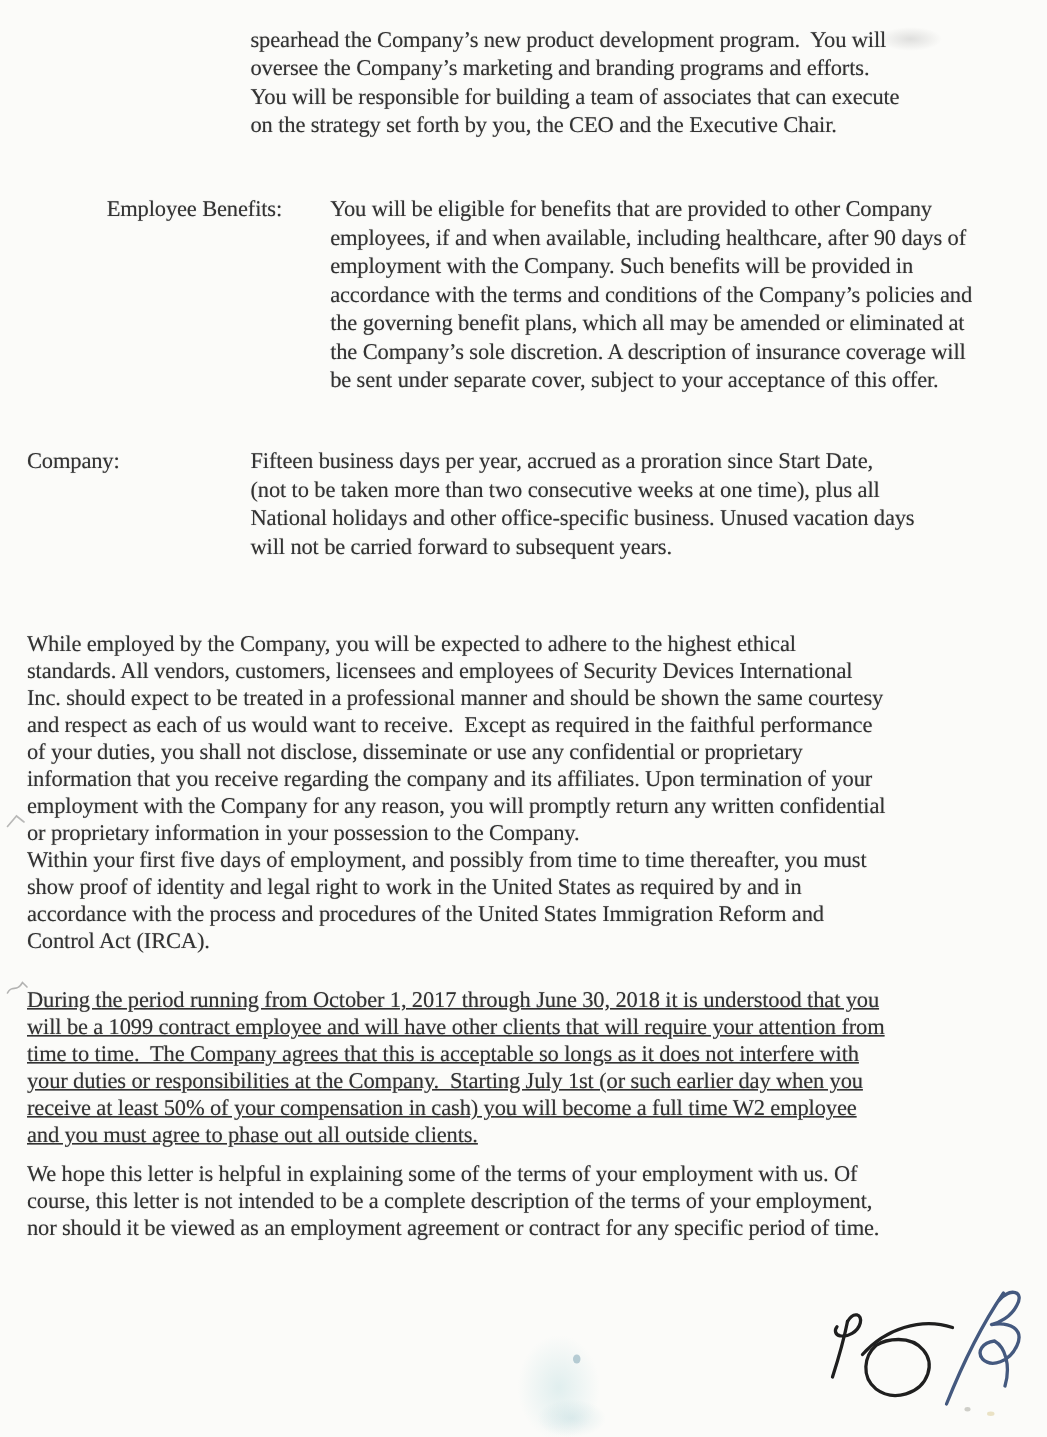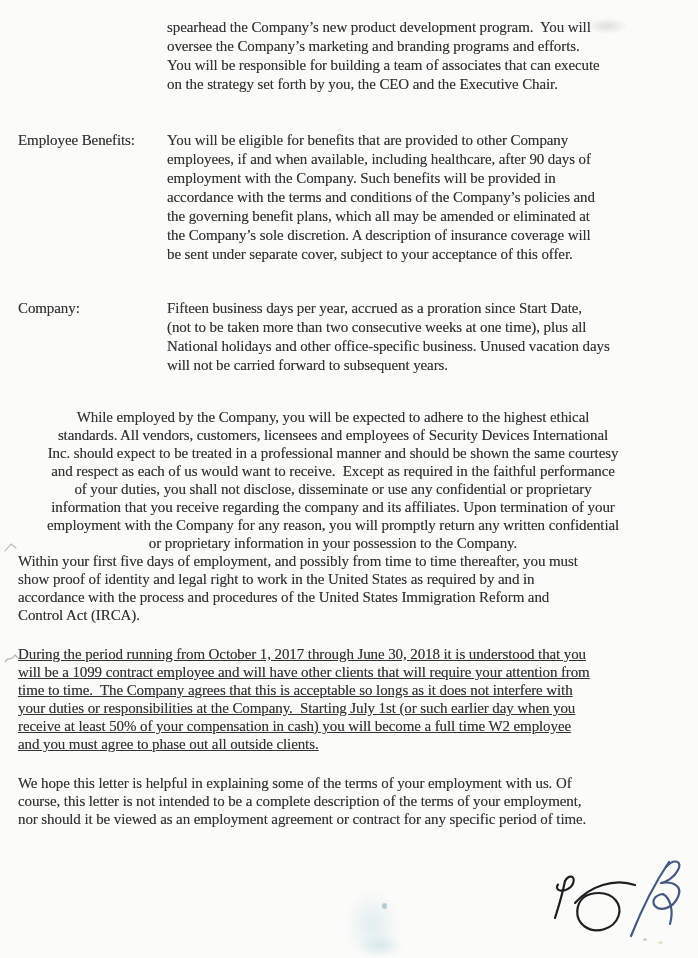--- a/index.html
+++ b/index.html
@@ -28,30 +28,30 @@
   .term-row {
     display: flex;
     align-items: flex-start;
   }
   .term-label {
     flex: none;
     width: 149px;
     line-height: 19px;
   }
   .term-body { line-height: 19px; }
-  .term-row.benefits { margin-top: 37px; }
+  .term-row.benefits { margin-top: 37px; justify-content: flex-end; }
   .term-row.vacation { margin-top: 35px; }
   .para {
     margin: 0;
     line-height: 18px;
   }
-  .para.ethics   { margin-top: 33px; text-align: center; }
+  .para.ethics   { margin-top: 46px; }
   .para.identity { }
   .para.contract { margin-top: 21px; text-decoration: underline; }
-  .para.closing  { margin-top: 21px; }
+  .para.closing  { margin-top: 8px; }
   .sig {
     position: absolute;
   }
   .sig-black { left: 546px; top: 866px; }
   .sig-blue  { left: 616px; top: 854px; }
   .smudge {
     position: absolute;
     border-radius: 50%;
     pointer-events: none;
   }

